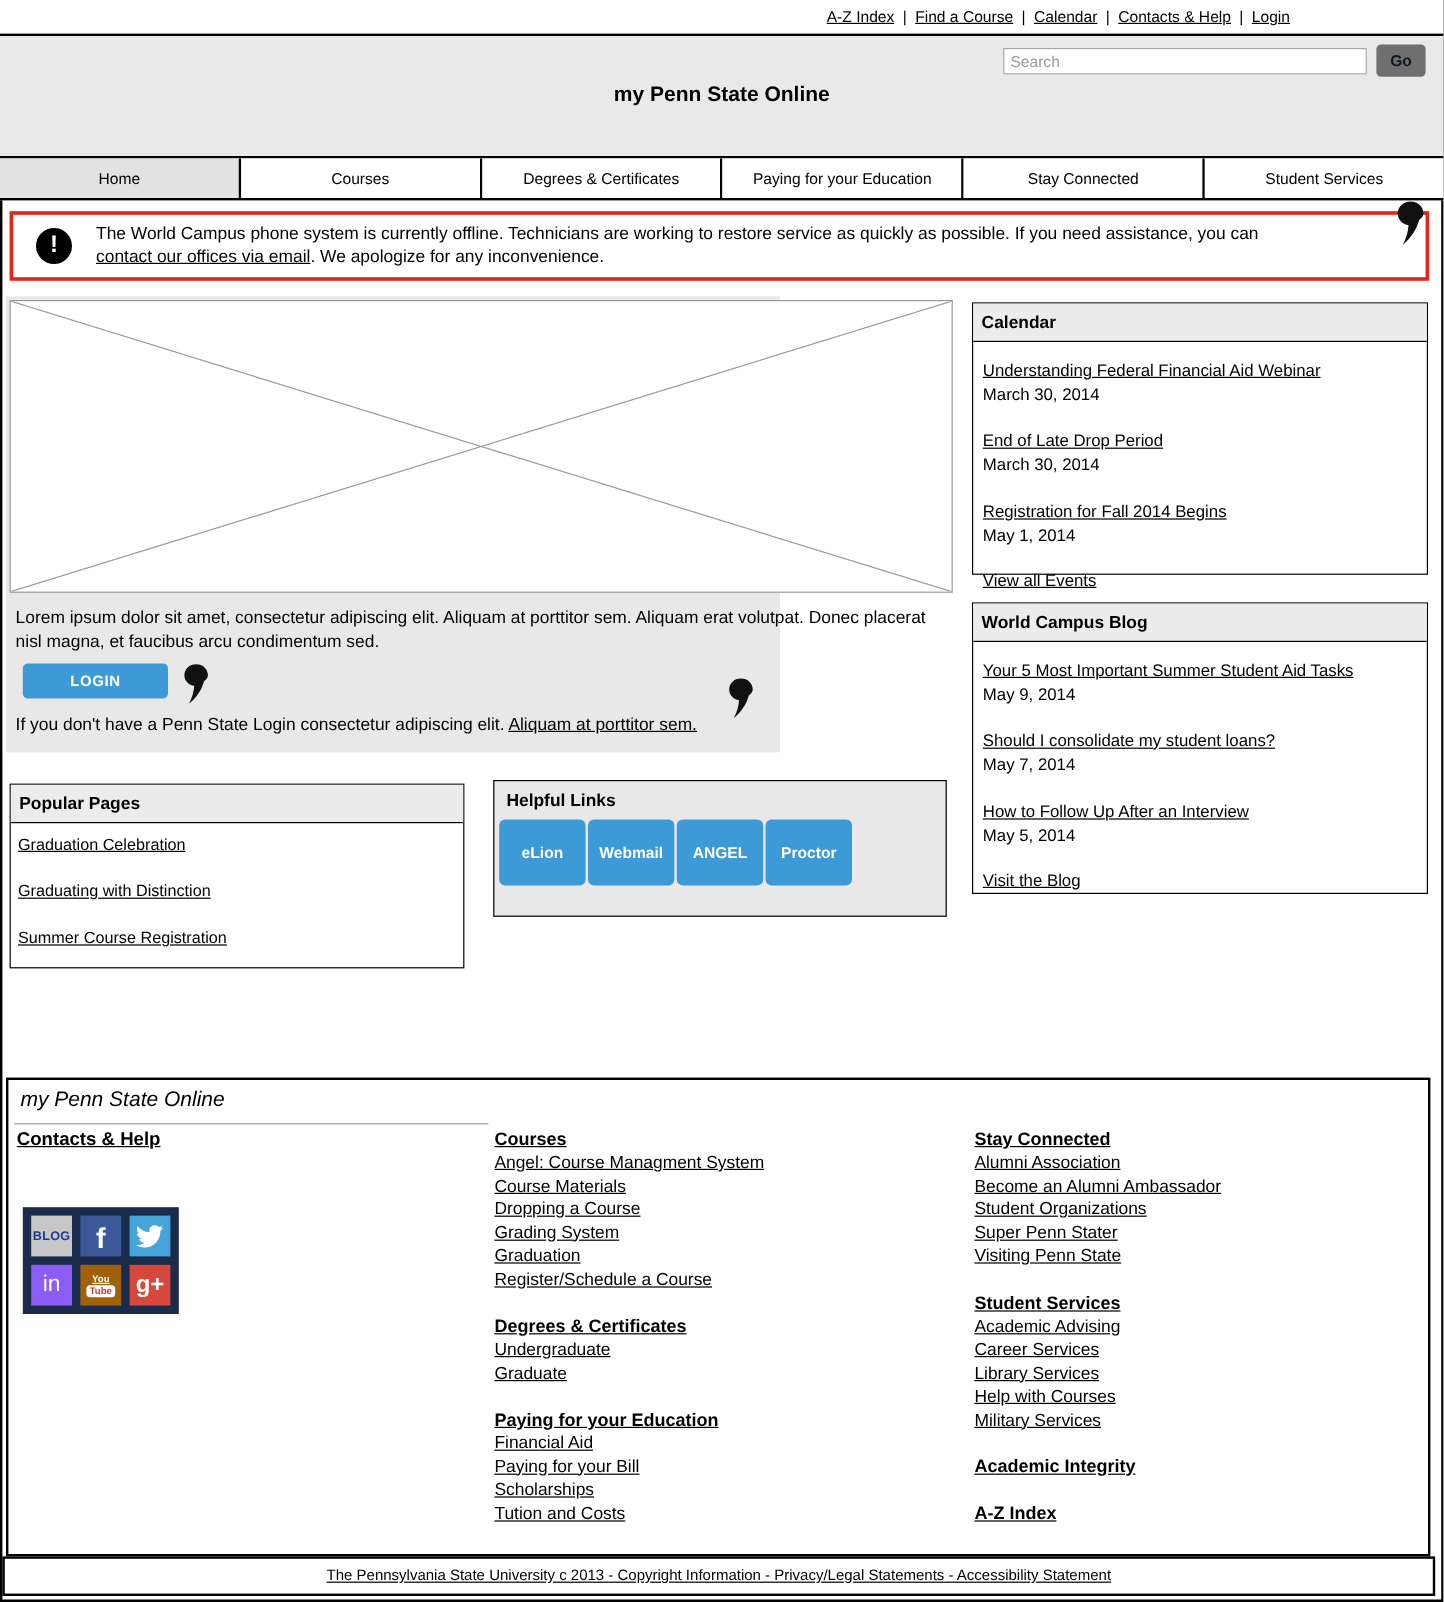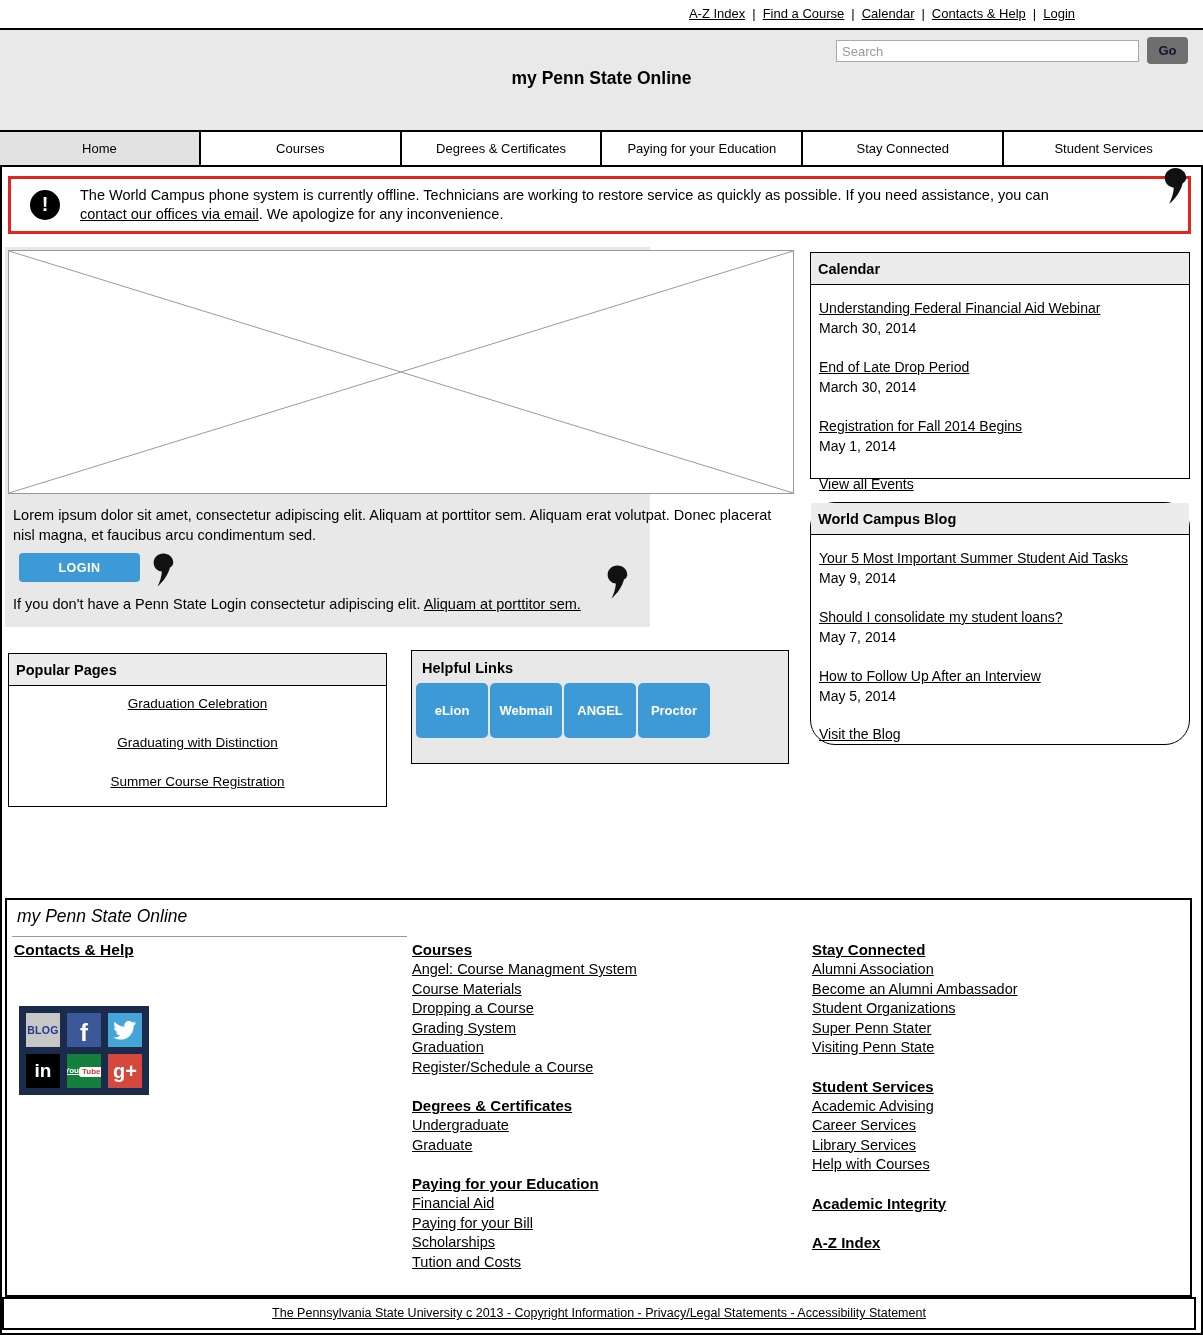--- a/index.html
+++ b/index.html
@@ -55,36 +55,36 @@
   .login-btn { position:absolute; left:14px; top:306px; width:121px; height:29px; background:#3d9ad6;
                border:none; border-radius:4px; color:#fff; font-weight:bold; font-size:12.5px;
                letter-spacing:.5px; cursor:pointer; font-family:"Liberation Sans", sans-serif; }
   .hero-note { position:absolute; left:8px; top:349px; font-size:14.5px; }
 
   
   .popular { position:absolute; left:8px; top:653px; width:379px; height:154px;
              border:1px solid #000; background:#fff; }
   .box-head { height:32px; background:#ececec; border-bottom:1px solid #000; display:flex;
               align-items:center; padding-left:7px; font-weight:bold; font-size:14.5px; }
-  .popular-links { padding:10px 6px 0 6px;text-align:center; }
+  .popular-links { padding:10px 6px 0 6px; }
   .popular-links a { display:block; margin-bottom:24px; font-size:13.5px; }
 
   
   .helpful { position:absolute; left:411px; top:650px; width:378px; height:114px;
              border:1px solid #000; background:#e8e8e8; }
   .helpful-title { font-weight:bold; font-size:14.5px; margin:9px 0 0 10px; }
   .helpful-row { position:absolute; left:4px; top:32px; display:flex; gap:2px; }
   .tile-btn { width:72px; height:55px; background:#3d9ad6; border:none; border-radius:5px;
               color:#fff; font-weight:bold; font-size:13px; cursor:pointer;
               font-family:"Liberation Sans", sans-serif; }
 
   
   .sidebox { position:absolute; left:810px; width:380px; border:1px solid #000; background:#fff; }
   .cal { top:252px; height:227px; }
-  .blog { top:502px; height:243px;border-radius:25px; }
+  .blog { top:502px; height:243px; }
   .sidebody { padding:13px 8px 0 8px; }
   .event { margin-bottom:19px; }
   .event a { display:block; font-size:14px; line-height:20px; }
   .event .date { font-size:14px; line-height:20px; }
   .side-more { display:inline-block; font-size:14px; margin-top:-7px; position:relative; z-index:3; }
 
   
   .footer { position:absolute; left:5px; top:898px; width:1187px; height:399px;
             border:2px solid #000; background:#fff; }
   .f-title { position:absolute; left:10px; top:6px; font-style:italic; font-size:17.5px; }
@@ -100,22 +100,22 @@
 
   
   .social { position:absolute; left:5px; top:66px; width:130px; background:#1b2b4c;
             padding:7px; display:grid; grid-template-columns:repeat(3,34px); gap:7px; }
   .s-tile { width:34px; height:34px; display:flex; align-items:center; justify-content:center;
             cursor:pointer; overflow:hidden; }
   .s-blog { background:#c7c7c7; color:#1d3a8f; font-weight:bold; font-size:10.5px; letter-spacing:.3px; }
   .s-fb { background:#3b5998; color:#fff; font-weight:bold; font-size:24px; align-items:flex-end; }
   .s-tw { background:#45a4d8; }
   .s-tw svg { width:24px; height:24px; }
-  .s-li { background:#000000; color:#fff; font-weight:bold; font-size:19px; }
-  .s-yt { background:#15803d; flex-direction:row; color:#fff;text-decoration:underline; }
+  .s-li { background:#8b5cf6; color:#fff; font-weight:normal; font-size:19px; }
+  .s-yt { background:#a16207; flex-direction:column; color:#fff;text-decoration:underline; }
   .s-yt .yt-top { font-size:8px; font-weight:bold; line-height:8px; }
   .s-yt .yt-bot { background:#fff; color:#cc3a32; font-size:8px; font-weight:bold; border-radius:3px;
                   padding:1px 3px; line-height:8px; margin-top:1px; }
   .s-gp { background:#d5483b; color:#fff; font-size:20px; font-weight:bold; }
 
   
   .copyright { position:absolute; left:2px; top:1297px; width:1194px; height:33px;
                border:2px solid #000; text-align:center; line-height:29px; font-size:12.5px; }
 </style>
 </head>
@@ -318,20 +318,21 @@
           </div>
       </div>
       <div class="f-sec">
         <a class="f-head">Student Services</a>
         <div class="f-links">
 
         <a>Academic Advising</a>
             <a>Career Services</a>
             <a>Library Services</a>
             <a>Help with Courses</a>
+            <a>Military Services</a>
           </div>
       </div>
       <div class="f-sec">
         <a class="f-head">Academic Integrity</a>
       </div>
       <div class="f-sec">
         <a class="f-head">A-Z Index</a>
       </div>
     </div>
   </div>

